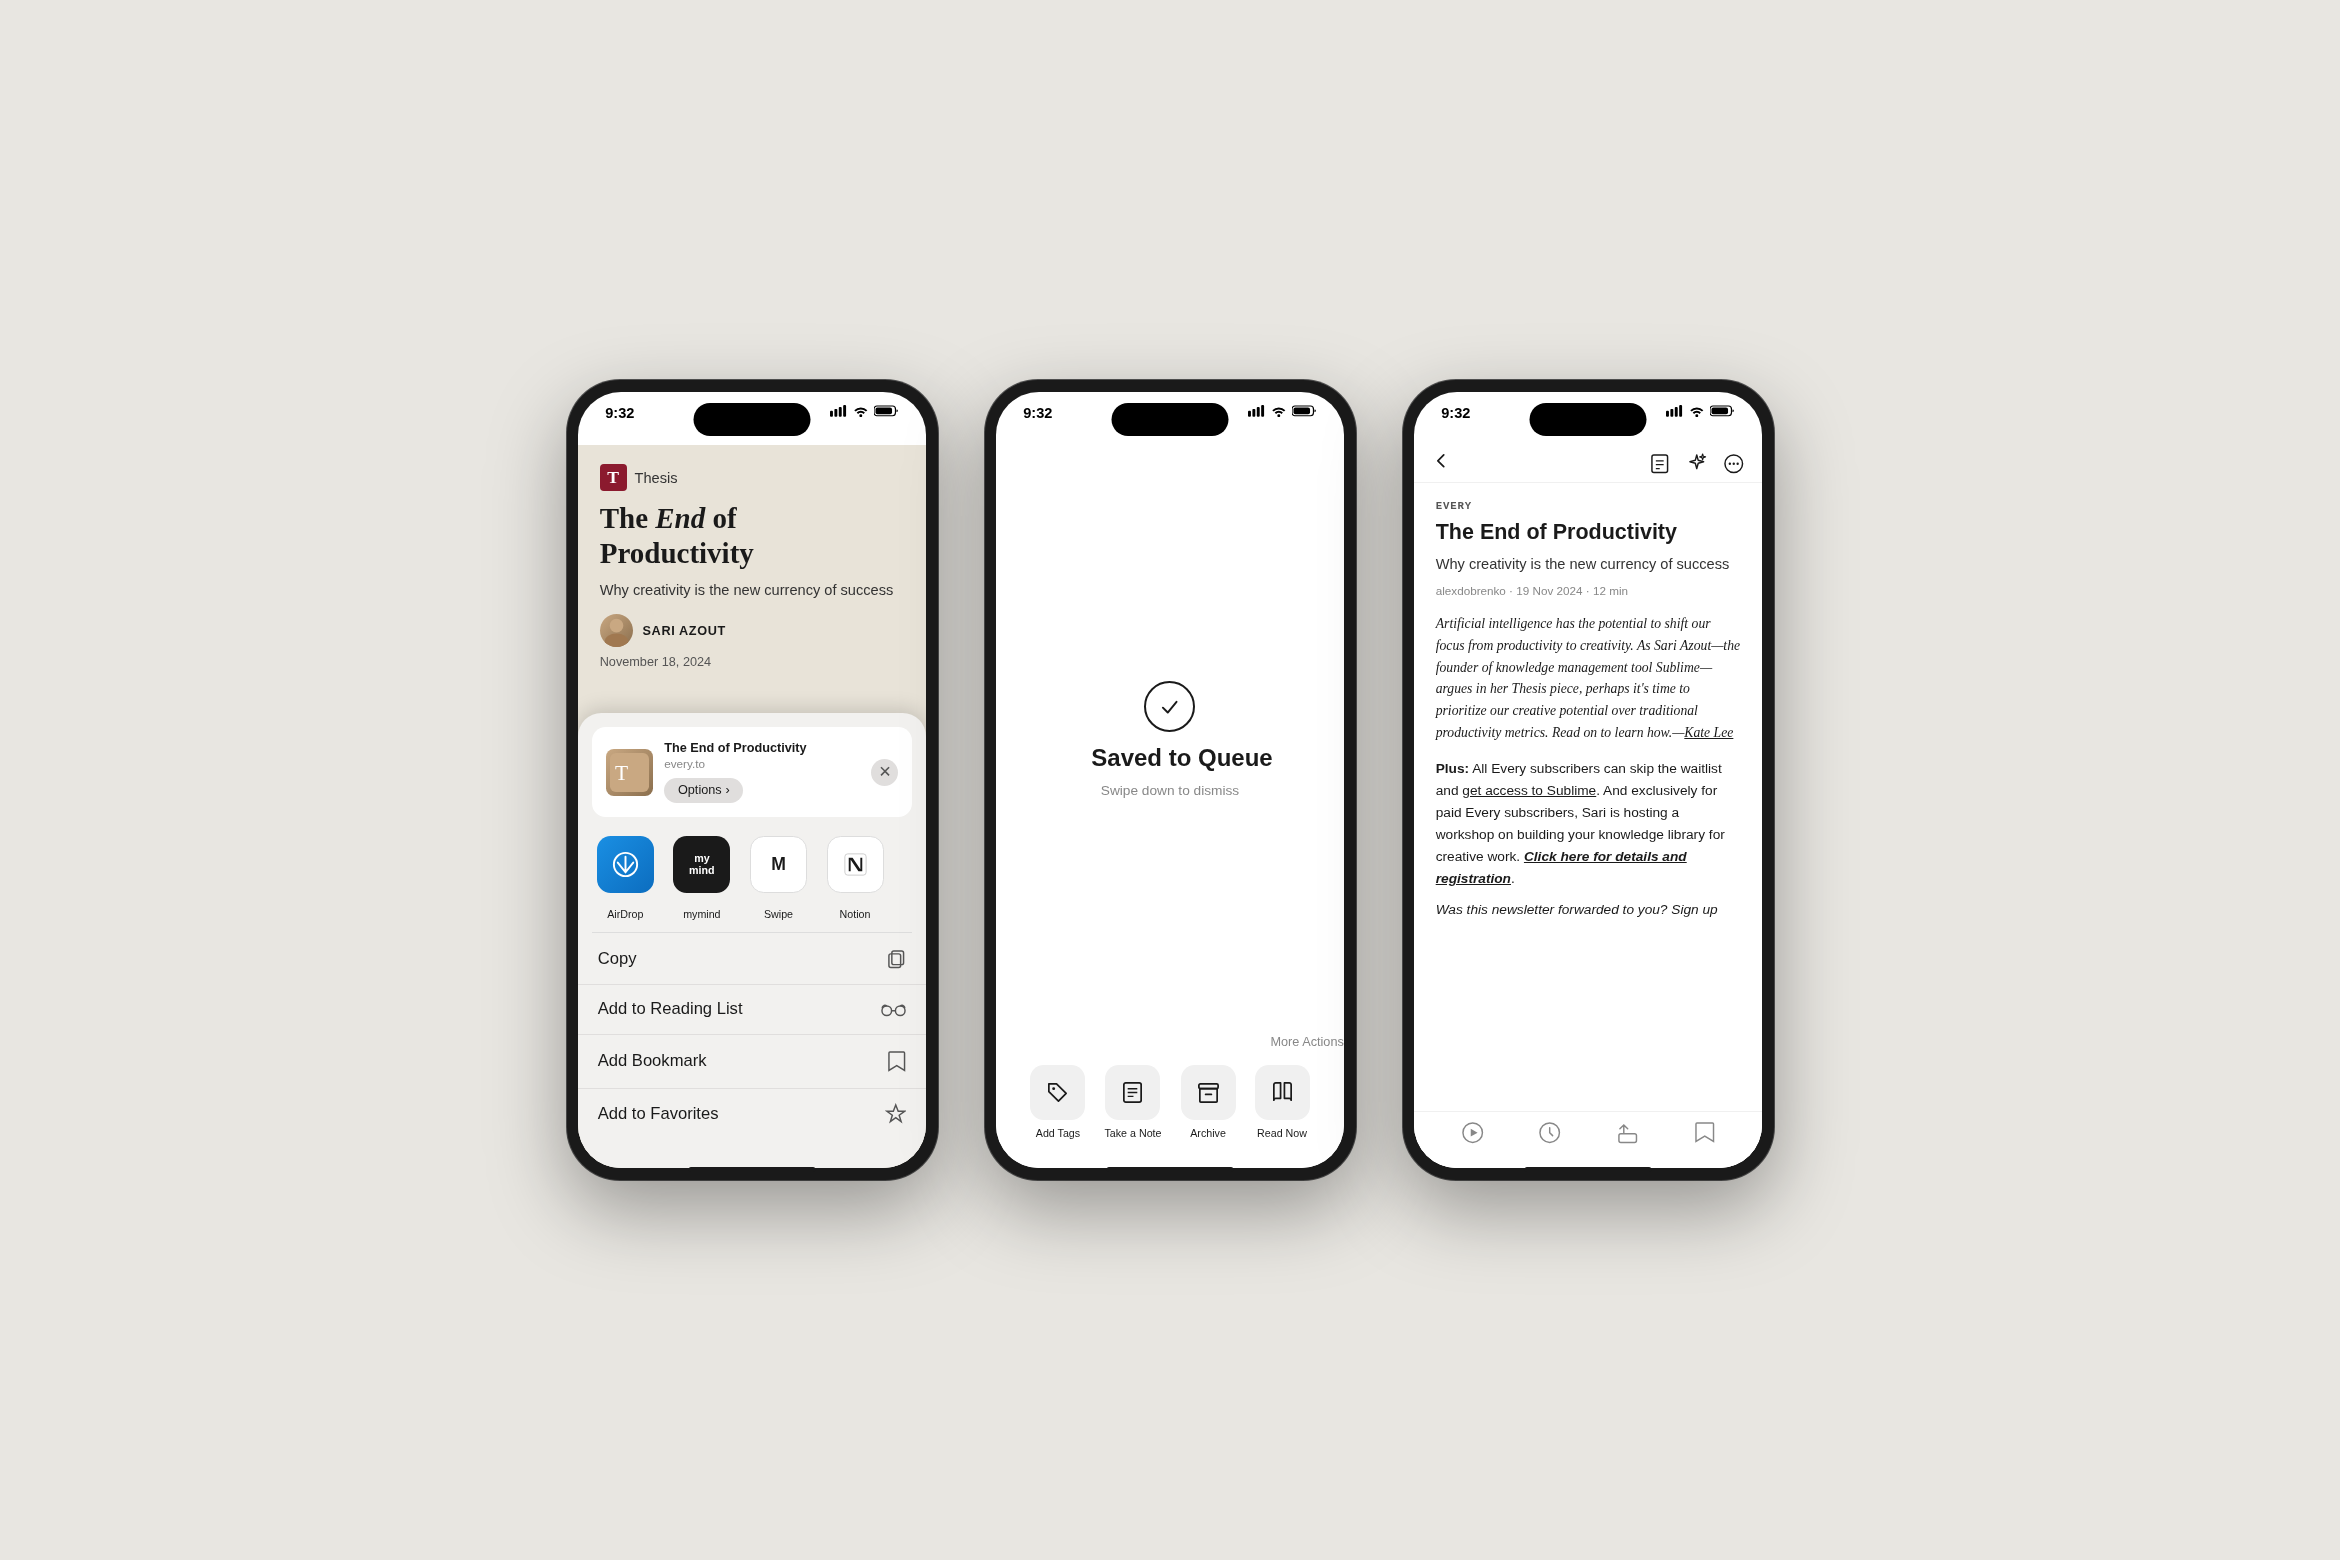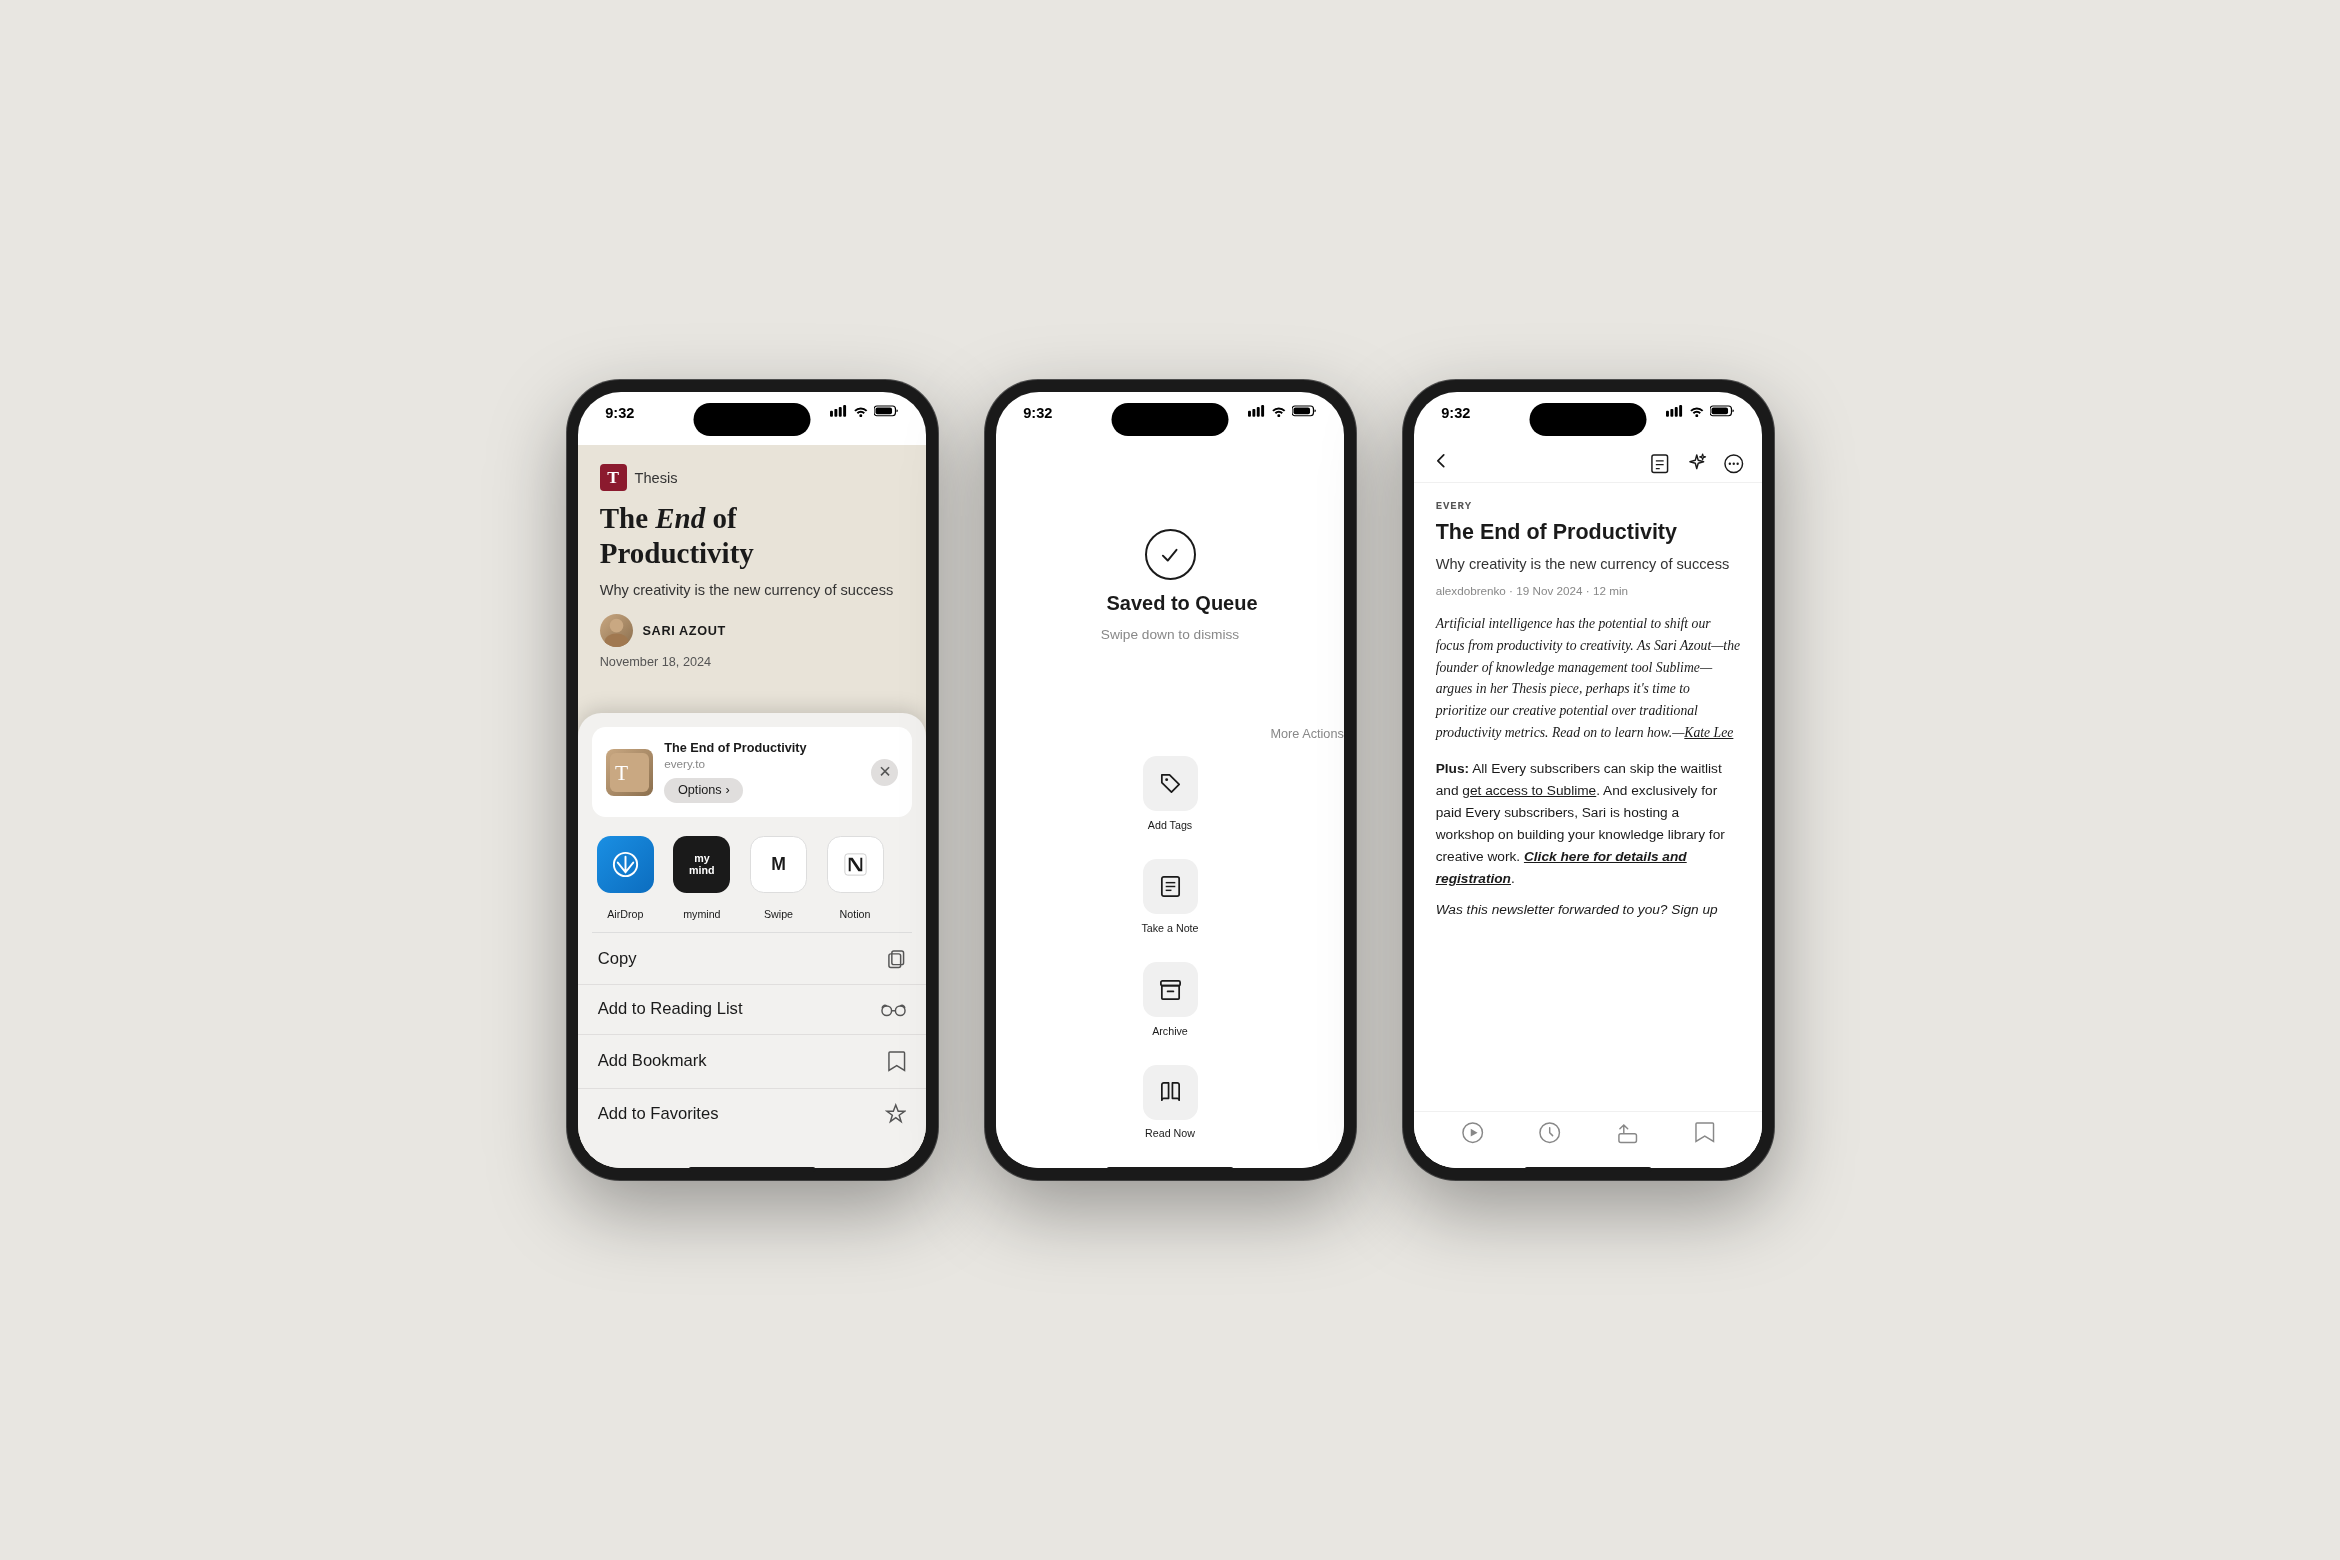--- a/index.html
+++ b/index.html
@@ -278,21 +278,21 @@
     .check-circle {
       width: 51px;
       height: 51px;
       border: 2px solid #1a1a1a;
       border-radius: 50%;
       display: flex;
       align-items: center;
       justify-content: center;
     }
     .saved-title {
-      font-size: 20px;
+      font-size: 24px;
       font-weight: 700;
       color: #1a1a1a;
       margin-left: 24px;
     }
     .saved-sub {
       font-size: 13.7px;
       color: #888;
     }
     .more-actions-section {
       width: 100%;
@@ -300,23 +300,22 @@
     }
     .more-actions-label {
       text-align: right;
       font-size: 12.7px;
       color: #888;
       margin-bottom: 15.6px;
     }
     .more-actions-row {
       display: flex;
       justify-content: center;
-      gap: 28px;
+      gap: 19px;
       padding: 0 11px;
-      flex-direction: column;
     }
     .action-item {
       display: flex;
       flex-direction: column;
       align-items: center;
       gap: 7.8px;
     }
     .action-icon-wrap {
       width: 55px;
       height: 55px;

